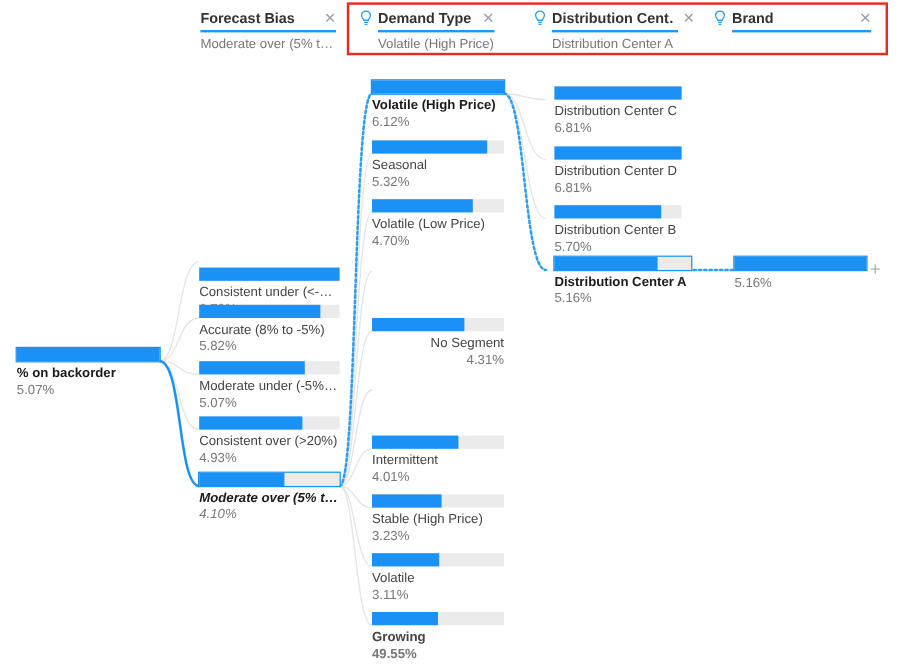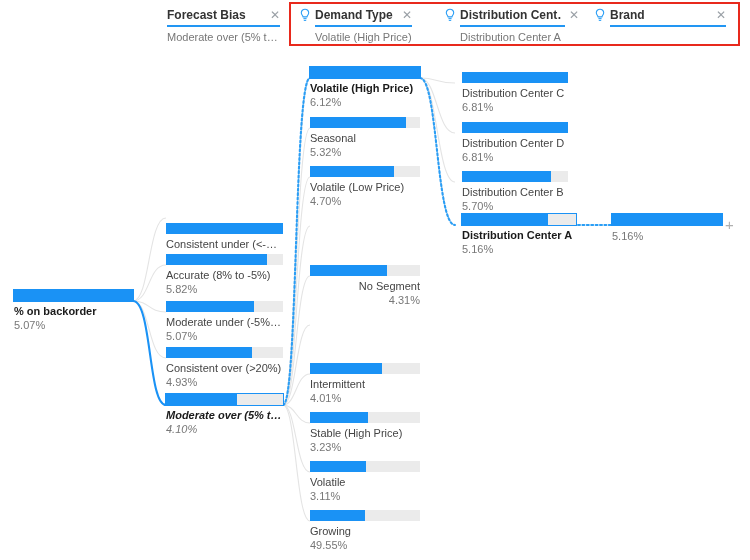--- a/index.html
+++ b/index.html
@@ -262,21 +262,21 @@
   </div>
 
   <div class="node" style="left:310px;top:461px;width:110px;">
     <div class="bar-bg">
       <div class="bar-fill" style="width:50.8%;"></div>
     </div>
     <div class="node-label">Volatile</div>
     <div class="node-value">3.11%</div>
   </div>
 
-  <div class="node" style="left:310px;top:510px;width:110px;">
+  <div class="node" style="left:310px;top:510px;width:110px;font-weight:bold;">
     <div class="bar-bg">
       <div class="bar-fill" style="width:50.3%;"></div>
     </div>
     <div class="node-label">Growing</div>
     <div class="node-value">49.55%</div>
   </div>
 
   <div class="node" style="left:462px;top:72px;width:106px;">
     <div class="bar-bg">
       <div class="bar-fill" style="width:100%;"></div>

